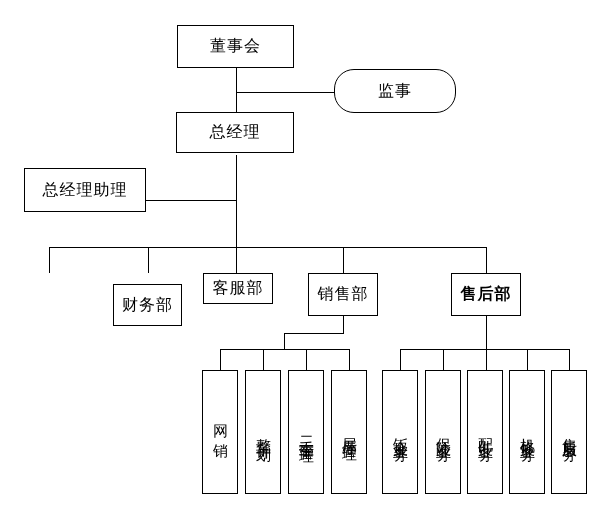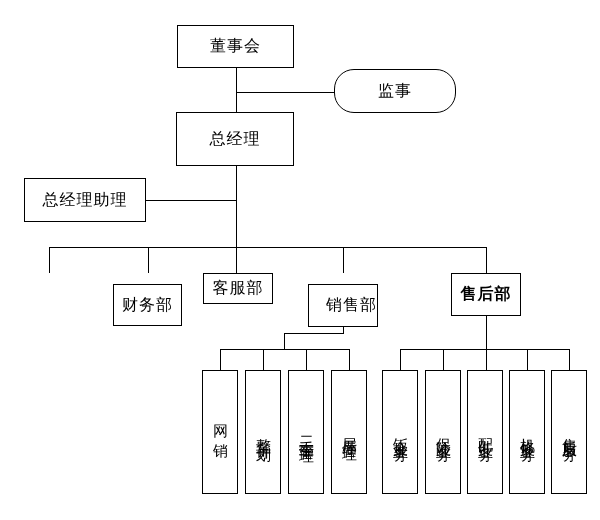--- a/index.html
+++ b/index.html
@@ -43,26 +43,26 @@
   .hline, .vline {
     position: absolute;
     background: #000000;
   }
   .hline { height: 1px; }
   .vline { width: 1px; }
 
   
   #n-board        { left:177px; top:25px;  width:117px; height:43px; }
   #n-supervisor   { left:334px; top:69px;  width:122px; height:44px;border-radius:20px; }
-  #n-gm           { left:176px; top:112px; width:118px; height:54px; }
-  #n-assistant    { left:24px;  top:178px; width:122px; height:44px; }
+  #n-gm           { left:176px; top:112px; width:118px; height:41px; }
+  #n-assistant    { left:24px;  top:168px; width:122px; height:44px; }
   #n-admin        { left:15px;  top:273px; width:69px;  height:42px; }
   #n-finance      { left:113px; top:284px; width:69px;  height:42px; }
   #n-cs           { left:203px; top:273px; width:70px;  height:31px; }
-  #n-sales        { left:308px; top:284px; width:70px;  height:43px;justify-content:flex-end; }
+  #n-sales        { left:308px; top:273px; width:70px;  height:43px; }
   #n-aftersales   { left:451px; top:273px; width:70px;  height:43px;font-weight:bold; }
   #n-online       { left:202px; top:370px; width:36px;  height:124px; }
   #n-vehicleplan  { left:245px; top:370px; width:36px;  height:124px; }
   #n-usedcar      { left:288px; top:370px; width:36px;  height:124px; }
   #n-showroom     { left:331px; top:370px; width:36px;  height:124px; }
   #n-sheetmetal   { left:382px; top:370px; width:36px;  height:124px; }
   #n-insurance    { left:425px; top:370px; width:36px;  height:124px; }
   #n-parts        { left:467px; top:370px; width:36px;  height:124px; }
   #n-repair       { left:509px; top:370px; width:36px;  height:124px; }
   #n-service      { left:551px; top:370px; width:36px;  height:124px; }

